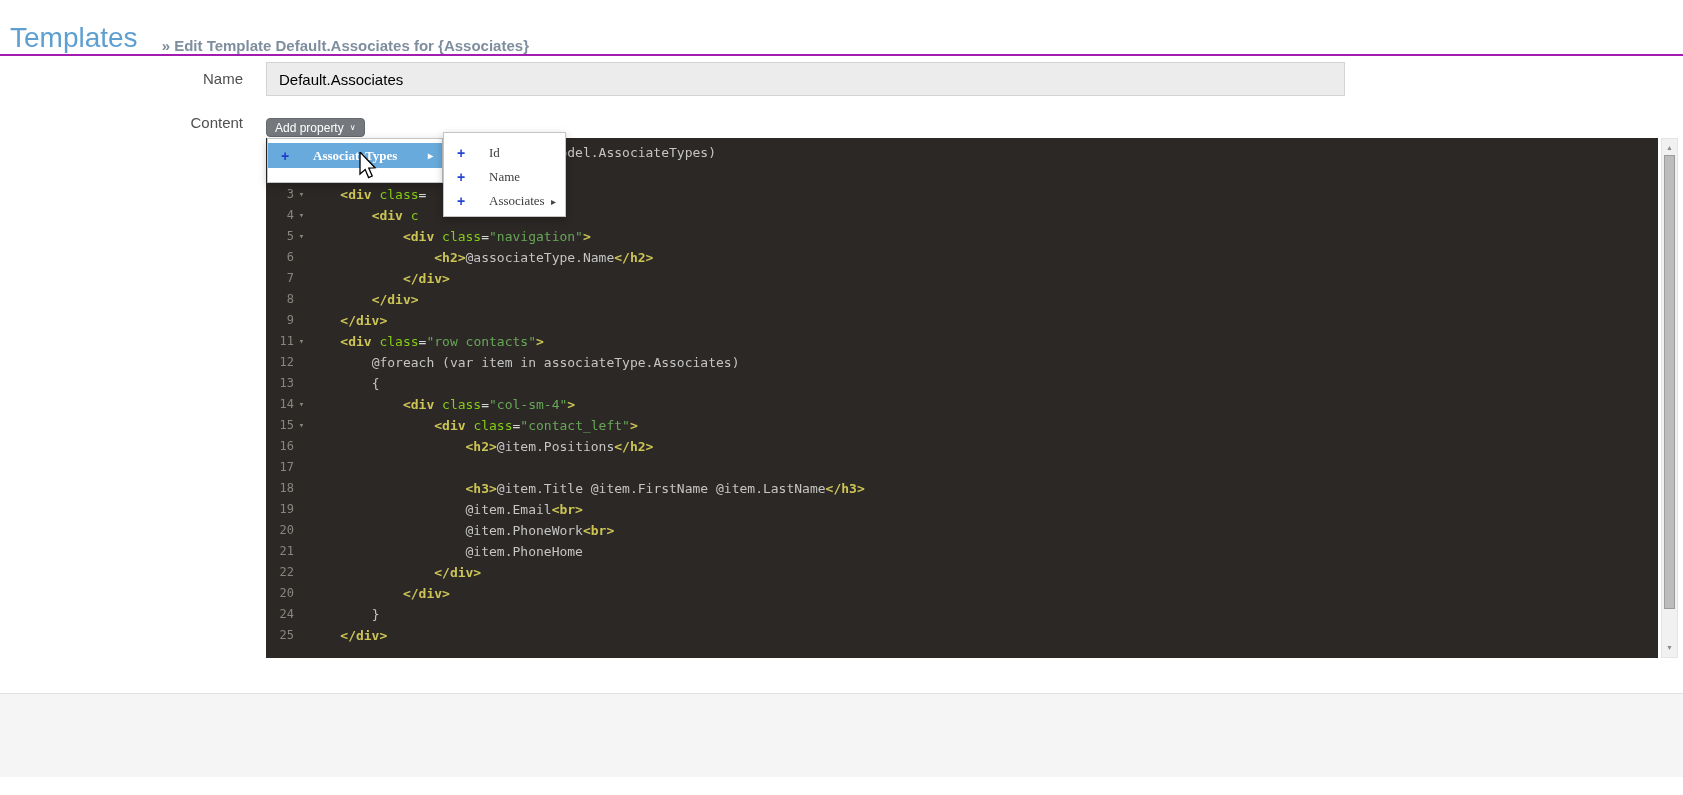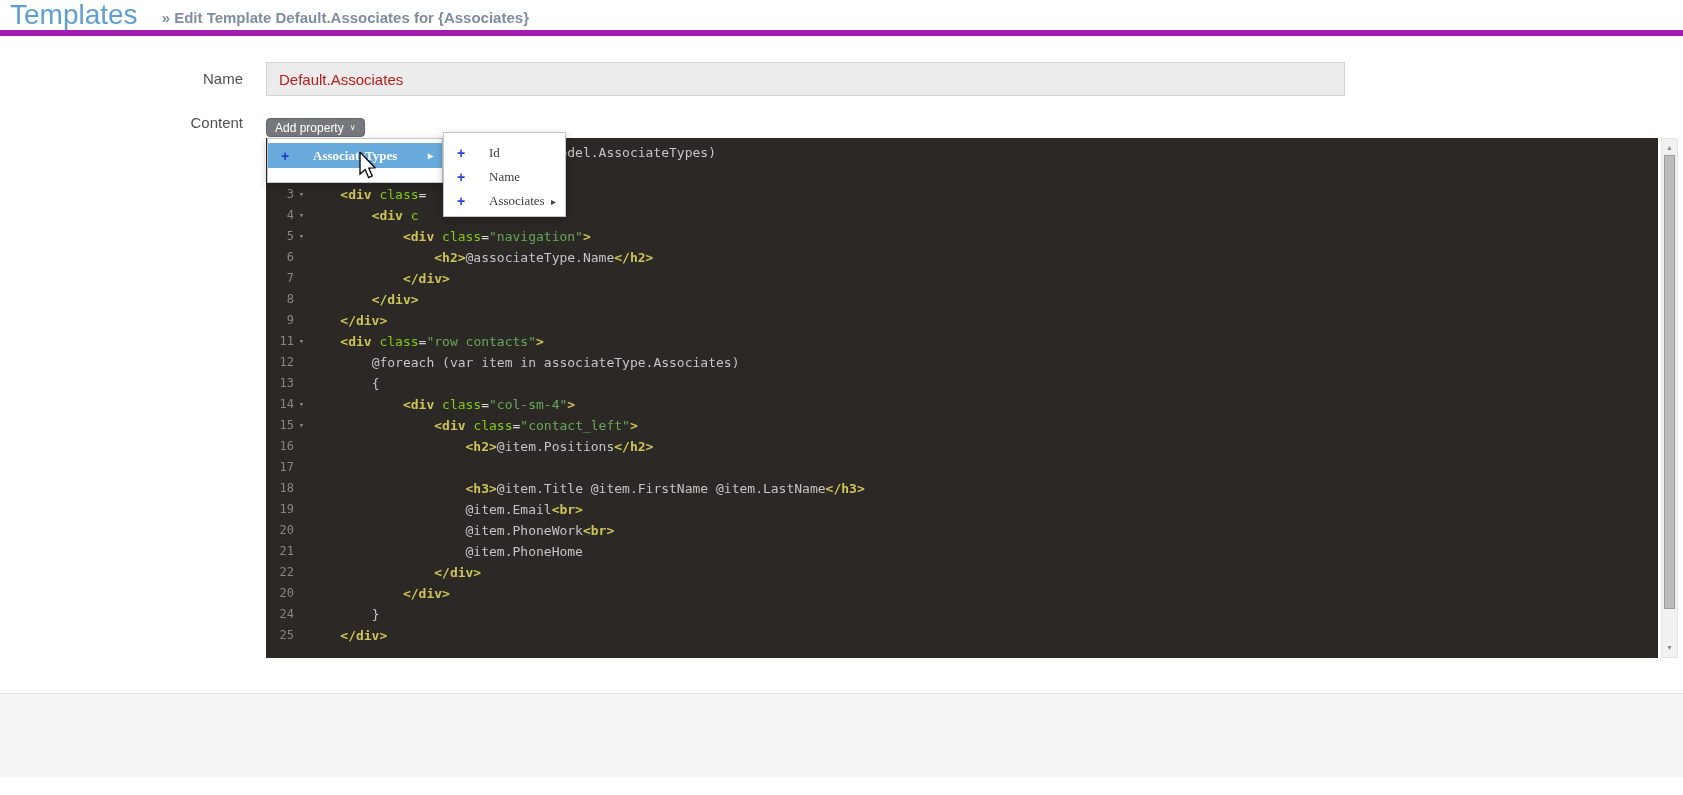--- a/index.html
+++ b/index.html
@@ -1,29 +1,29 @@
 <!DOCTYPE html>
 <html><head>
 <meta charset="utf-8">
 <style>
   * { margin:0; padding:0; box-sizing:border-box; }
   body { background:#fff; }
   .page { position:relative; width:1683px; height:795px; background:#fff; overflow:hidden;
           font-family:"Liberation Sans", sans-serif; }
 
   
-  .hdr { position:absolute; left:0; top:0; width:100%; height:36px; border-bottom:6px solid #a21caf;
-         display:flex; align-items:center; background:#fff; }
+  .hdr { position:absolute; left:0; top:0; width:100%; height:56px; border-bottom:2px solid #a21caf;
+         display:flex; align-items:flex-end; background:#fff; }
   .hdr h1 { margin-left:10px; font-size:28px; font-weight:300; color:#5e9fd2; letter-spacing:0; }
   .crumb { margin-left:24px; padding-top:5px; font-size:15px; font-weight:600; color:#7e8e9e; }
 
   
   .flabel { position:absolute; left:60px; width:183px; text-align:right; font-size:15px; color:#4f4f4f; }
   .name-input { position:absolute; left:266px; top:62px; width:1079px; height:33px;
-                background:#ececec; border:1px solid #d3d3d3; color:#b91c1c; font-size:15px;
+                background:#ececec; border:1px solid #d3d3d3; color:#000000; font-size:15px;
                 padding:16px 12px; font-family:"Liberation Sans", sans-serif; }
 
   .addprop { position:absolute; left:266px; top:118px; height:19px; padding:0 8px;
              background:#75787c; border:1px solid #64676b; border-radius:4px; color:#fff;
              font-size:12px; display:flex; align-items:center; gap:6px; cursor:pointer; }
   .addprop .caret { font-size:8px; line-height:1; }
 
   
   .editor { position:absolute; left:266px; top:138px; width:1392px; height:520px;
             background:#2b2826; overflow:hidden; }

